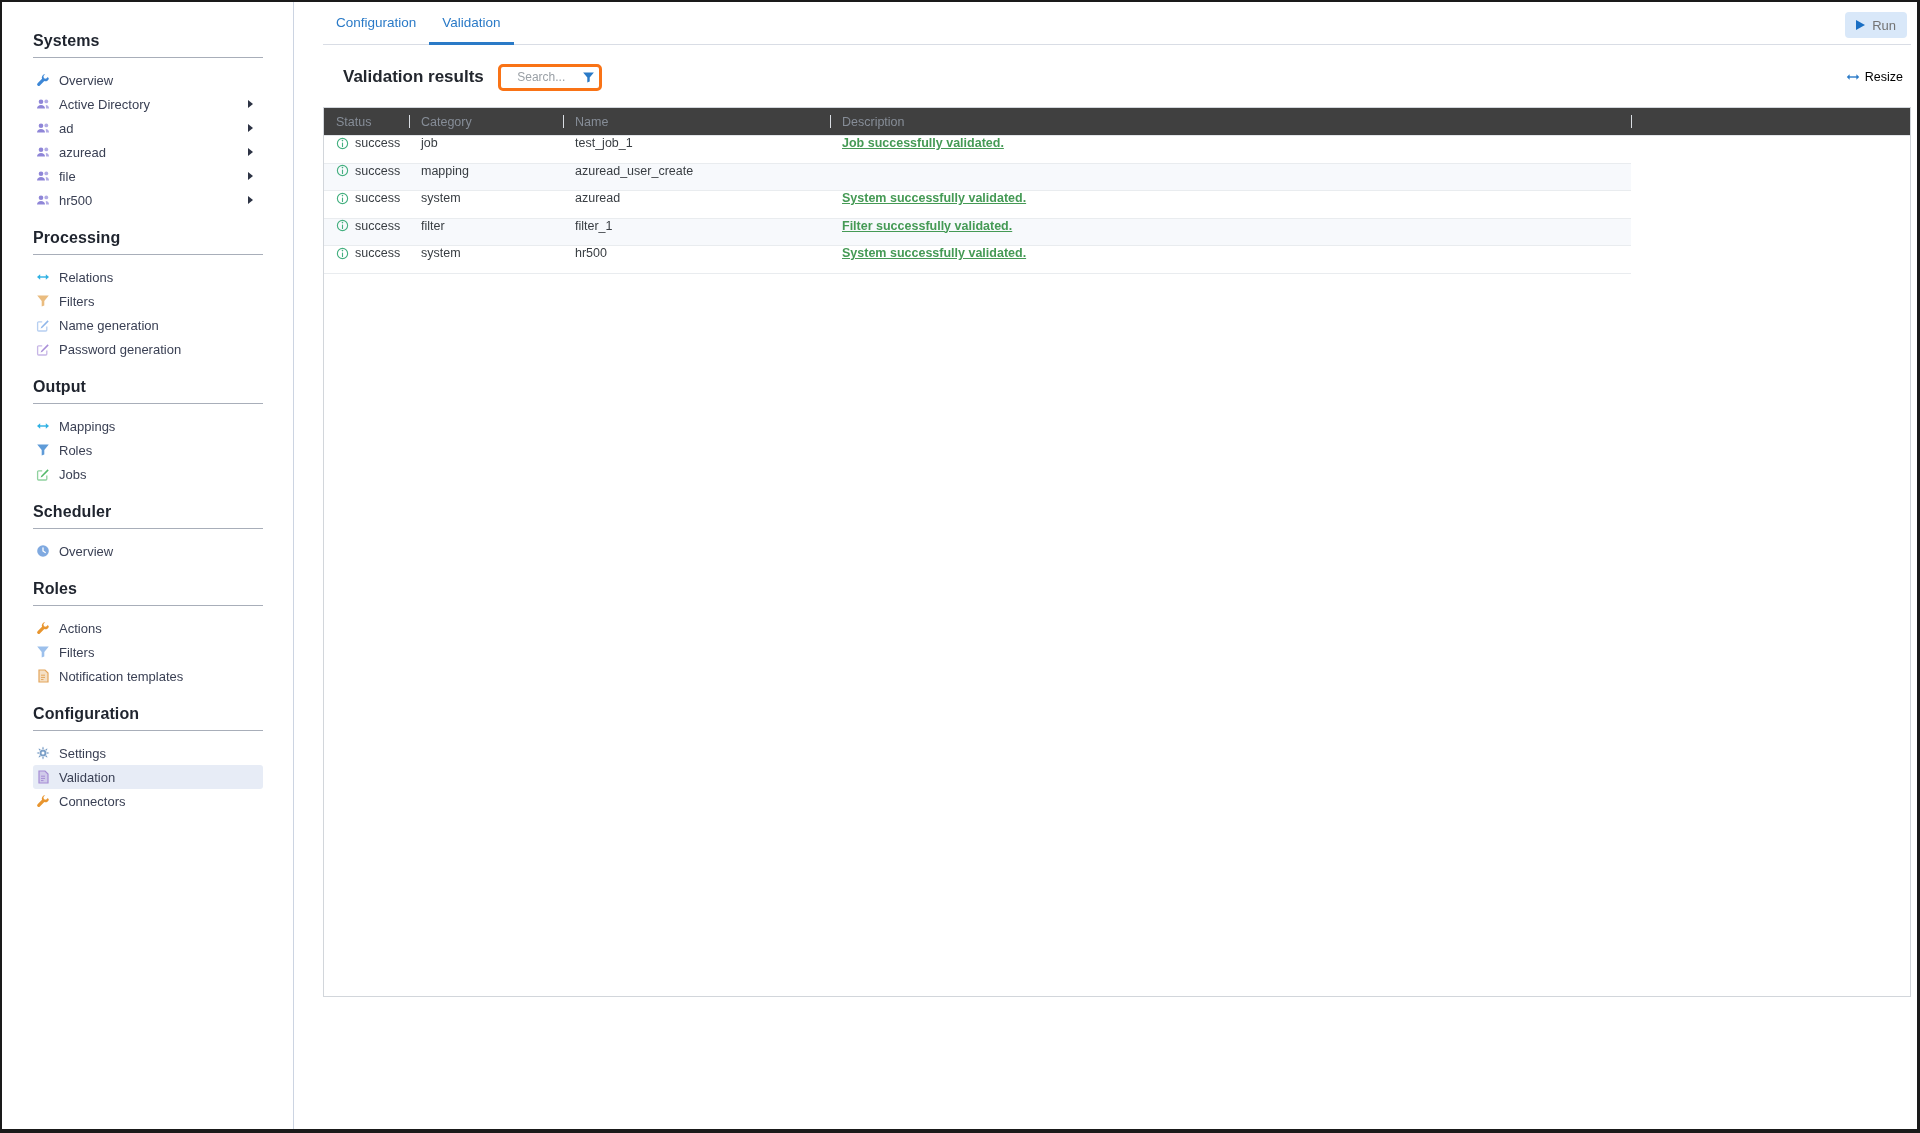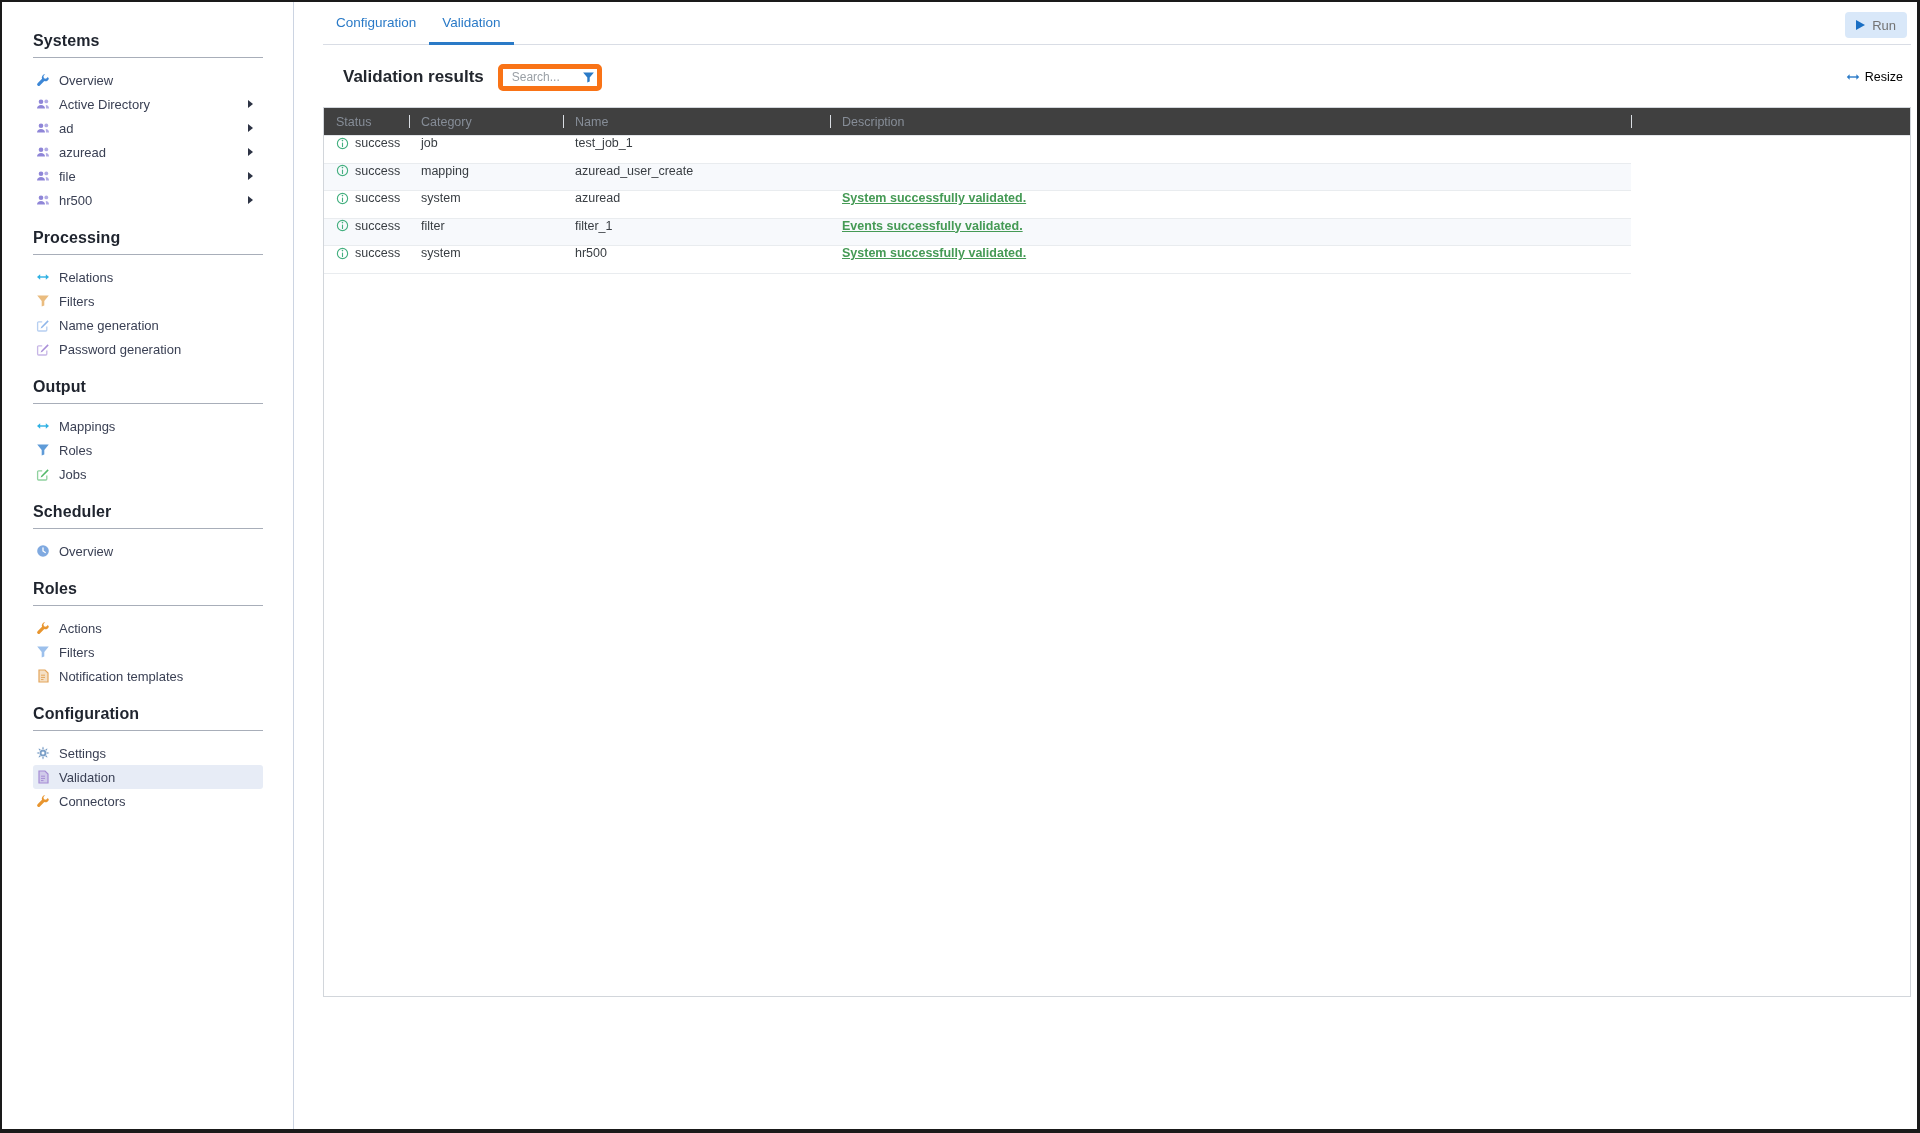--- a/index.html
+++ b/index.html
@@ -77,23 +77,23 @@
     border-left:9px solid #1a6fc4;
     border-top:5.5px solid transparent;
     border-bottom:5.5px solid transparent;
   }
 
   .toolbar { display:flex; align-items:center; margin-top:18px; height:28px;margin-left:20px; }
   .page-title { font-size:17px; font-weight:700; color:#23272e; }
   .search-wrap { margin-left:14px; position:relative; }
   .search-input {
     width:104px; height:27px;
-    border:5px solid #f97316; border-radius:5px;
+    border:3px solid #f97316; border-radius:5px;
     padding:0 26px 0 9px; font-size:12px; color:#333;
-    outline:none; font-family:"Liberation Sans", sans-serif;
+    outline:none; font-family:"Liberation Sans", sans-serif;text-align:center;
   }
   .search-input::placeholder { color:#9aa0a6; }
   .search-funnel { position:absolute; right:7px; top:7px; width:13px; height:13px; cursor:pointer; }
   .resize-link {
     margin-left:auto; margin-right:8px;
     display:flex; align-items:center; gap:5px;
     color:#000000; font-size:12.5px; cursor:pointer; text-decoration:none;
   }
 
   
@@ -411,20 +411,23 @@
                   <circle cx="7" cy="7" r="5.5"></circle>
                   <path d="M7 6.4v3.8" stroke-linecap="round"></path>
                 </g>
                 <circle cx="7" cy="3.9" r="0.85" fill="currentColor"></circle>
               </svg>
             </span>
             <span>success</span>
           </div>
           <div class="td col-category">job</div>
           <div class="td col-name">test_job_1</div>
+          <div class="td col-desc">
+            <a class="desc-link">Job successfully validated.</a>
+          </div>
         </div>
         <div class="trow">
           <div class="td status-cell col-status">
             <span style="display:inline-flex;color:#45b080">
               <svg viewBox="0 0 14 14">
                 <g fill="none" stroke="currentColor" stroke-width="1.2">
                   <circle cx="7" cy="7" r="5.5"></circle>
                   <path d="M7 6.4v3.8" stroke-linecap="round"></path>
                 </g>
                 <circle cx="7" cy="3.9" r="0.85" fill="currentColor"></circle>
@@ -463,21 +466,21 @@
                   <path d="M7 6.4v3.8" stroke-linecap="round"></path>
                 </g>
                 <circle cx="7" cy="3.9" r="0.85" fill="currentColor"></circle>
               </svg>
             </span>
             <span>success</span>
           </div>
           <div class="td col-category">filter</div>
           <div class="td col-name">filter_1</div>
           <div class="td col-desc">
-            <a class="desc-link">Events successfully validated.</a>
+            <a class="desc-link">Filter successfully validated.</a>
           </div>
         </div>
         <div class="trow">
           <div class="td status-cell col-status">
             <span style="display:inline-flex;color:#45b080">
               <svg viewBox="0 0 14 14">
                 <g fill="none" stroke="currentColor" stroke-width="1.2">
                   <circle cx="7" cy="7" r="5.5"></circle>
                   <path d="M7 6.4v3.8" stroke-linecap="round"></path>
                 </g>

